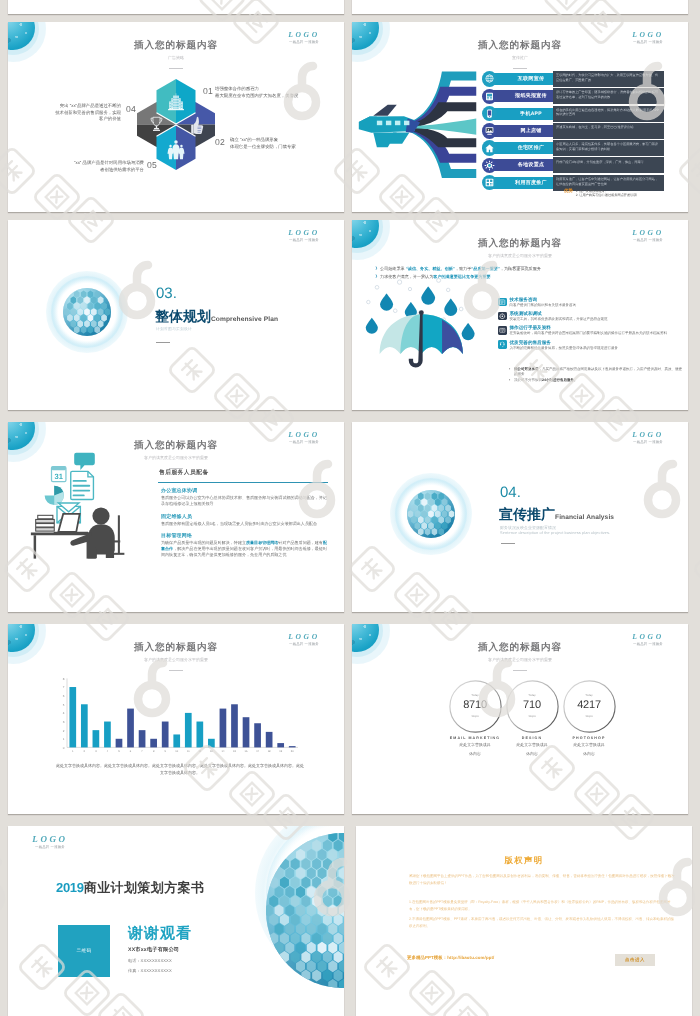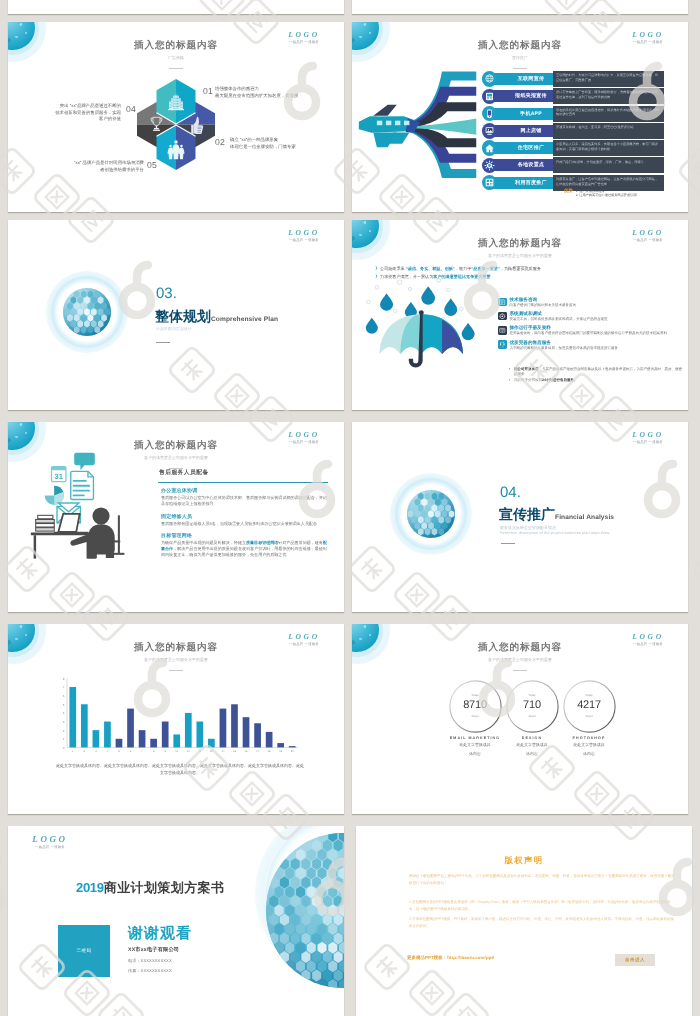--- a/index.html
+++ b/index.html
@@ -68,21 +68,21 @@
   .s10btn{position:absolute;left:259px;top:128px;width:40px;height:12px;background:#e4e0d8;
           display:flex;align-items:center;justify-content:center;font-size:4.4px;font-weight:700;
           color:#cf8b1c;letter-spacing:.6px;}
 
   
   .s9globe{left:247px;top:-21px;width:176px;height:176px;}
   .s9globe .h1{background:radial-gradient(circle at 50% 50%, rgba(222,242,249,0) 57%, rgba(216,240,248,.55) 64%, rgba(236,248,252,.35) 76%, rgba(255,255,255,0) 90%);}
   .s9globe .h2{background:radial-gradient(circle at 50% 50%, rgba(205,237,247,0) 62%, rgba(200,235,247,.5) 72%, rgba(236,248,252,.25) 88%, rgba(255,255,255,0) 99%);}
   .s9globe .gcore{left:6%;top:16%;width:88%;height:88%;
       box-shadow:inset -12px -14px 30px rgba(10,80,115,.26), inset 10px 10px 22px rgba(255,255,255,.35);}
-  .s9title{position:absolute;left:48px;top:53px;white-space:nowrap;margin-left:20px;}
+  .s9title{position:absolute;left:48px;top:53px;white-space:nowrap;}
   .s9title .yr{font-size:13px;font-weight:700;color:#1a9cc0;letter-spacing:-.3px;}
   .s9title .tt{font-size:13px;font-weight:700;color:#3f3f3f;letter-spacing:.4px;}
   .s9qr{position:absolute;left:50px;top:99px;width:52px;height:52px;background:#21a2c0;
         display:flex;align-items:center;justify-content:center;color:#fff;font-size:4.6px;letter-spacing:.4px;}
   .s9thanks{position:absolute;left:120px;top:99px;font-size:15px;font-weight:700;color:#1fa3c2;letter-spacing:1px;}
   .s9comp{position:absolute;left:120px;top:120px;font-size:5.2px;font-weight:700;color:#3f3f3f;letter-spacing:.2px;}
   .s9ph{position:absolute;left:120px;top:132px;font-size:4.1px;color:#7a7a7a;letter-spacing:.1px;}
   .s9fx{position:absolute;left:120px;top:142px;font-size:4.1px;color:#7a7a7a;letter-spacing:.1px;}
 
   

